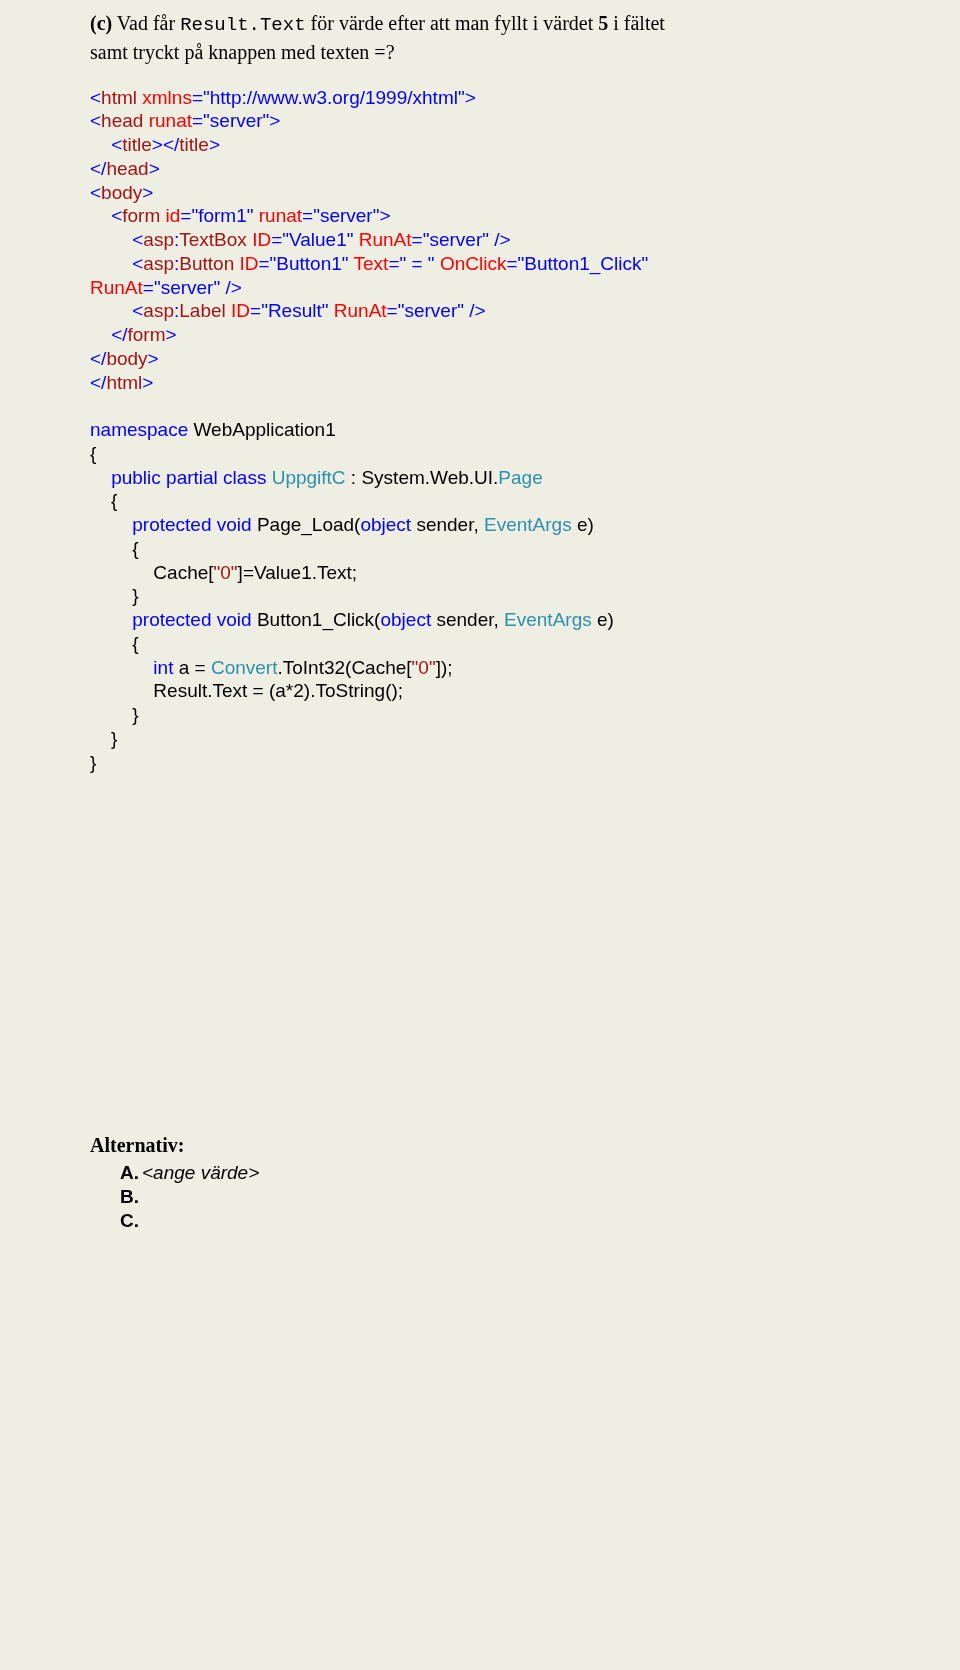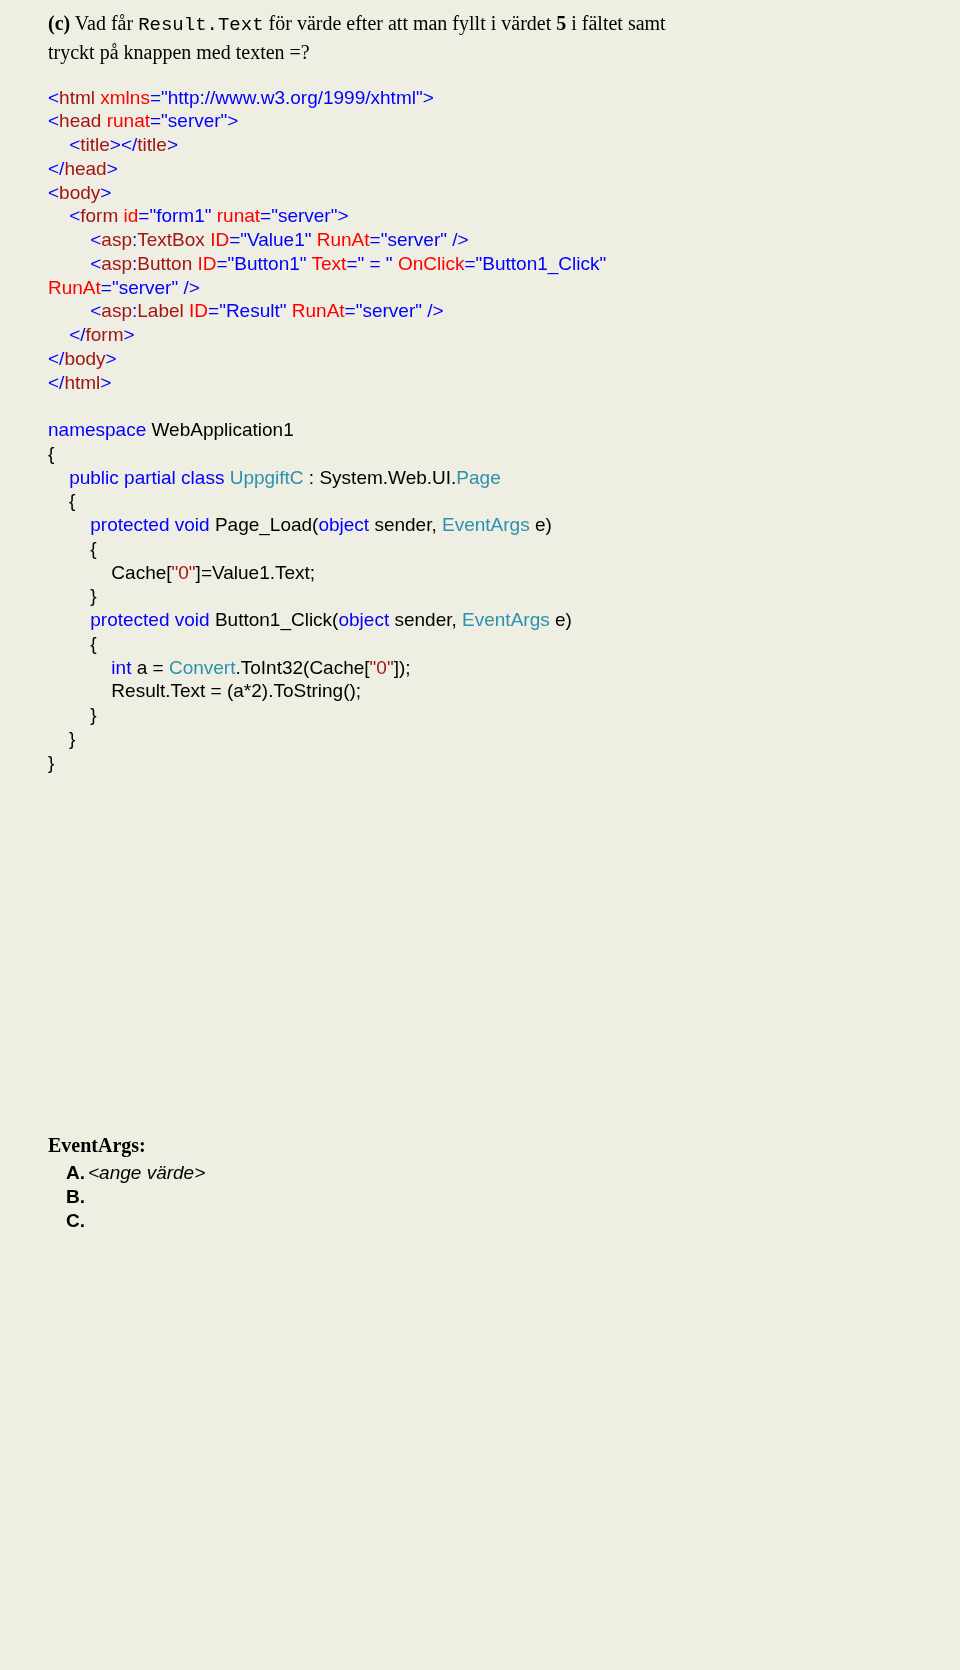--- a/index.html
+++ b/index.html
@@ -5,21 +5,21 @@
   body {
     margin: 0;
     padding: 0;
     background: #eeeee3;
     font-family: "Times New Roman", Times, serif;
     width: 960px;
   }
   .page {
     width: 763px;
     min-height: 1670px;
-    padding: 10px 90px 0 48px;
+    padding: 10px 90px 0 90px;
     box-sizing: border-box;
     position: relative;
   }
   .question-text {
     font-size: 20px;
     line-height: 1.35;
     color: #000;
     margin: 0 0 20px 0;
   }
   .mono {
@@ -44,21 +44,21 @@
     color: #000;
     margin-top: 360px;
   }
   .alternatives h3 {
     font-family: "Times New Roman", Times, serif;
     font-size: 20px;
     font-weight: bold;
     margin: 0 0 5px 0;
   }
   .alt-item {
-    margin-left: 18px;
+    margin-left: 30px;
     margin-bottom: 2px;
     font-family: Arial, Helvetica, sans-serif;
     font-size: 19px;
   }
   .alt-label {
     display: inline-block;
     width: 22px;
     font-weight: bold;
   }
   .italic { font-style: italic; }
@@ -106,21 +106,21 @@
 <span class="black">        </span><span class="blue">protected</span><span class="black"> </span><span class="blue">void</span><span class="black"> Button1_Click(</span><span class="blue">object</span><span class="black"> sender, </span><span class="teal">EventArgs</span><span class="black"> e)</span>
 <span class="black">        {</span>
 <span class="black">            </span><span class="blue">int</span><span class="black"> a = </span><span class="teal">Convert</span><span class="black">.ToInt32(Cache[</span><span class="maroon">"0"</span><span class="black">]);</span>
 <span class="black">            Result.Text = (a*2).ToString();</span>
 <span class="black">        }</span>
 <span class="black">    }</span>
 <span class="black">}</span>
 </div>
 
   <div class="alternatives">
-    <h3>EventArgs:</h3>
+    <h3>Alternativ:</h3>
     <div id="alt-list">
         <div class="alt-item"><span class="alt-label">A.</span><span class="italic">&lt;ange värde&gt;</span></div>
         <div class="alt-item"><span class="alt-label">B.</span><span></span></div>
         <div class="alt-item"><span class="alt-label">C.</span><span></span></div>
       </div>
   </div>
 
 
 </div>
 

